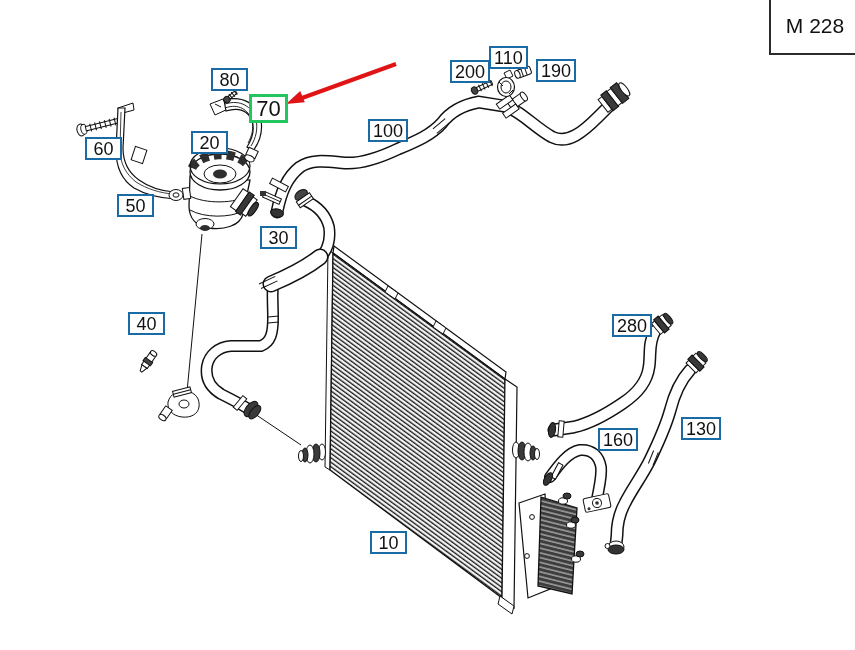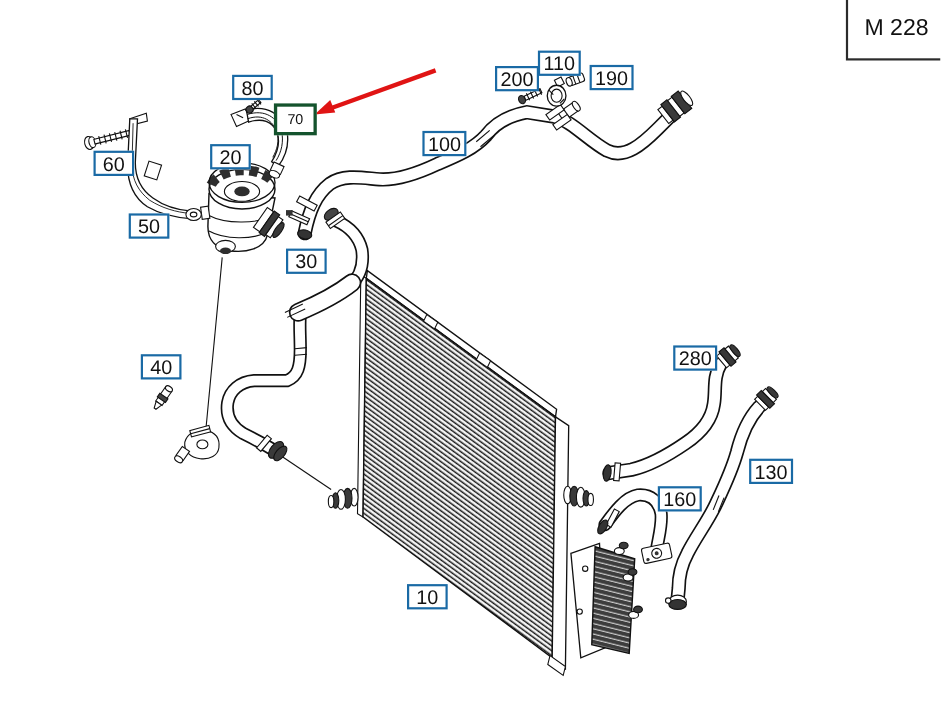--- a/index.html
+++ b/index.html
@@ -9,21 +9,21 @@
   }
   #lineart{position:absolute;left:0;top:0;}
   .plabel{
     position:absolute;box-sizing:border-box;
     min-width:37px;height:23px;padding:0 3px;
     background:#fff;border:2px solid #1a6aa5;
     display:flex;align-items:center;justify-content:center;
     font-size:18px;line-height:1;color:#111;cursor:pointer;
   }
   .plabel.highlight{
-    border:3px solid #14532d;min-width:39px;height:29px;font-size:13px;
+    border:3px solid #22c55e;min-width:39px;height:29px;font-size:22px;
   }
   .engine-box{
     position:absolute;left:769px;top:-4px;width:92px;height:59px;
     box-sizing:border-box;border:2px solid #2b2b2b;background:#fff;
     display:flex;align-items:center;justify-content:center;
     font-size:21px;color:#111;
   }
 </style>
 </head>
 <body>
@@ -321,31 +321,31 @@
   </g>
 
   <g>
     <line x1="396" y1="64" x2="302" y2="98" stroke="#e01414" stroke-width="4"></line>
     <polygon points="286,104 304.8,102.2 300.2,91" fill="#e01414"></polygon>
   </g>
 </svg>
 
 <div class="plabel" style="left:370px;top:531px">10</div>
 <div class="plabel" style="left:260px;top:226px">30</div>
-<div class="plabel" style="left:128px;top:322px">40</div>
+<div class="plabel" style="left:128px;top:312px">40</div>
 <div class="plabel" style="left:191px;top:131px">20</div>
 <div class="plabel" style="left:117px;top:194px">50</div>
 <div class="plabel highlight" style="left:249px;top:94px">70</div>
 <div class="plabel" style="left:211px;top:68px">80</div>
 <div class="plabel" style="left:85px;top:137px">60</div>
-<div class="plabel" style="left:384px;top:119px">100</div>
+<div class="plabel" style="left:368px;top:119px">100</div>
 <div class="plabel" style="left:489px;top:46px">110</div>
 <div class="plabel" style="left:536px;top:59px">190</div>
 <div class="plabel" style="left:450px;top:60px">200</div>
 <div class="plabel" style="left:612px;top:314px">280</div>
-<div class="plabel" style="left:598px;top:442px">160</div>
+<div class="plabel" style="left:598px;top:428px">160</div>
 <div class="plabel" style="left:681px;top:417px">130</div>
 
 <div class="engine-box">
   <span>M 228</span>
 </div>
 
 </div>
 
 </body></html>

